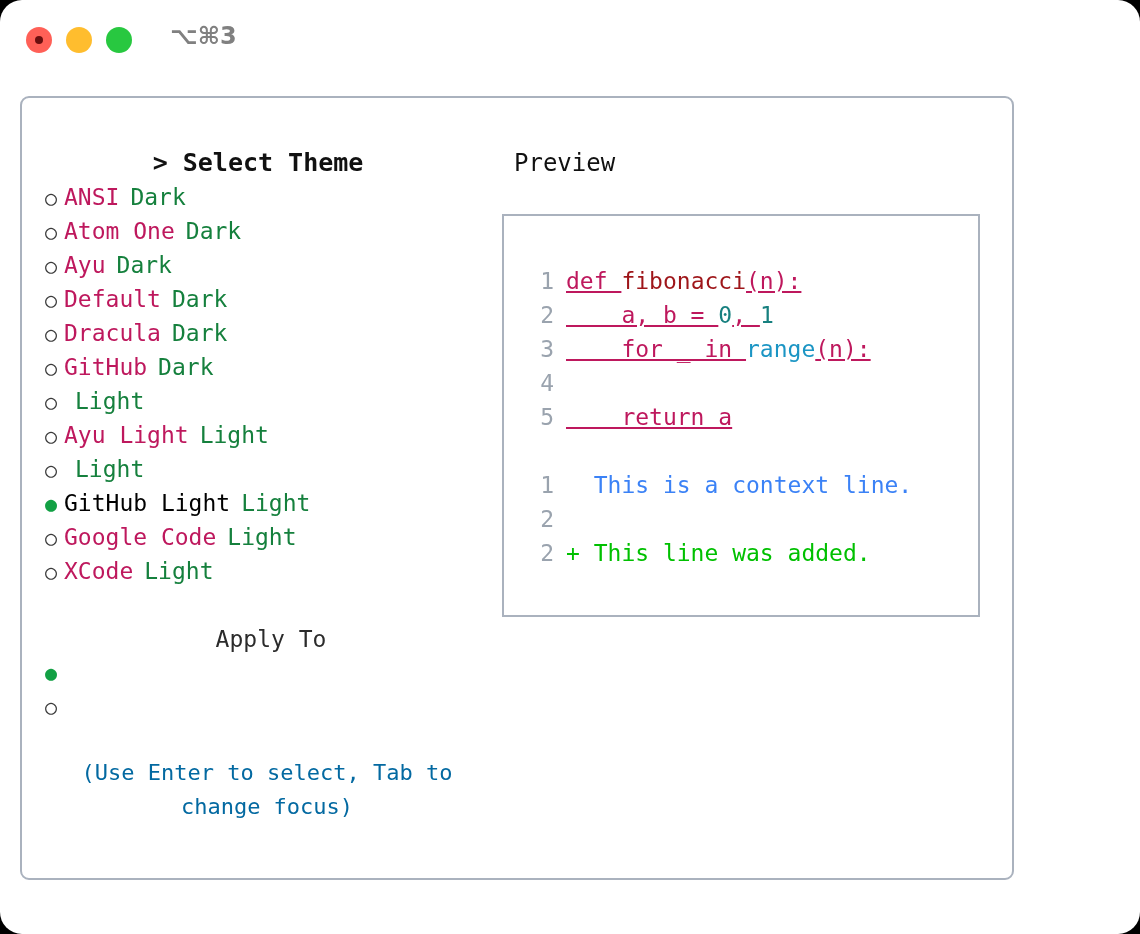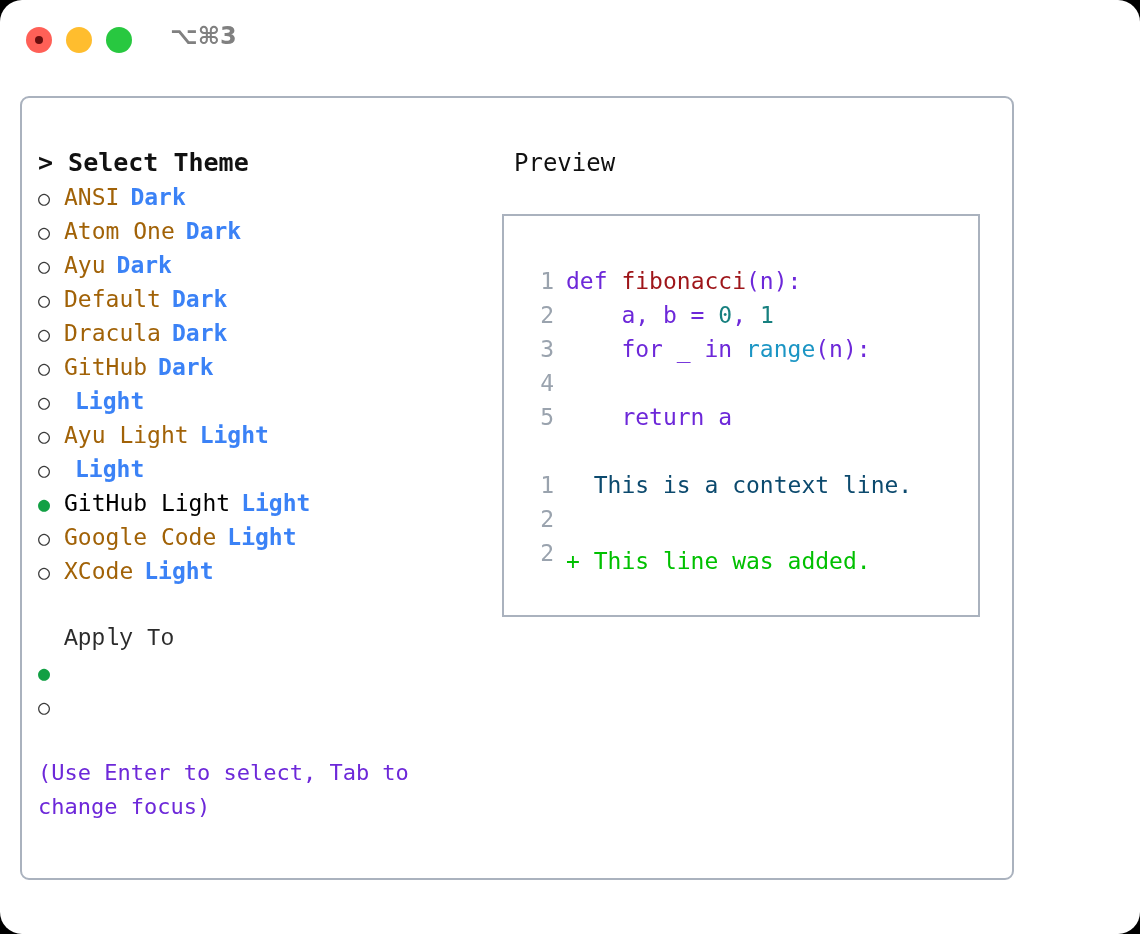--- a/index.html
+++ b/index.html
@@ -73,20 +73,21 @@
     box-sizing: border-box;
     background: #ffffff;
   }
 
   
   .left-col {
     position: absolute;
     left: 16px;
     top: 48px;
     width: 440px;
+    text-align: center;
   }
   .section-title {
     font-size: 25px;
     font-weight: bold;
     color: #111111;
     line-height: 34px;
     white-space: pre;
   }
   .opt-row {
     display: flex;
@@ -97,43 +98,42 @@
     white-space: pre;
   }
   .marker {
     display: inline-block;
     width: 26px;
     flex: 0 0 26px;
     font-size: 20px;
     color: #3a3a3a;
   }
   .marker.sel { color: #12a044; }
-  .opt-label { color: #a16207; }
+  .opt-label { color: #be185d; }
   .opt-row.selected .opt-label { color: #000000; }
   .opt-tag {
-    color: #3b82f6;
+    color: #15803d;
     margin-left: 11px;
-    font-weight: bold;
   }
 
   .apply-title {
     font-size: 23px;
     color: #2b2b2b;
     line-height: 34px;
     padding-left: 26px;
     white-space: pre;
-    font-family: Liberation Mono, monospace;
   }
   .spacer-sm { height: 34px; }
   .hint {
     margin-top: 32px;
     font-size: 22px;
     line-height: 34px;
-    color: #6d28d9;
+    color: #0369a1;
     width: 420px;
+    margin-left: 19px;
   }
 
   
   .right-col {
     position: absolute;
     left: 480px;
     top: 48px;
     width: 500px;
   }
   .preview-label {
@@ -157,28 +157,28 @@
     line-height: 34px;
     height: 34px;
     white-space: pre;
   }
   .lineno {
     flex: 0 0 28px;
     text-align: right;
     color: #9aa3ae;
     margin-right: 12px;
   }
-  .code-text { color: #6d28d9; }
+  .code-text { color: #be185d; text-decoration: underline; }
   .tok-fn  { color: #9e1519; }
   .tok-num { color: #17807f; }
   .tok-call{ color: #1b95c4; }
   .blank-line { height: 34px; }
-  .diff-ctx { color: #0c4a6e; }
+  .diff-ctx { color: #3b82f6; }
   .diff-del { color: #cc1111; }
-  .diff-add { color: #00c000; margin-top: 8px; }
+  .diff-add { color: #00c000; }
 </style>
 </head>
 <body>
 
 <div class="window">
 
   <div class="titlebar">
     <div class="dot dot-red"></div>
     <div class="dot dot-yellow"></div>
     <div class="dot dot-green"></div>

